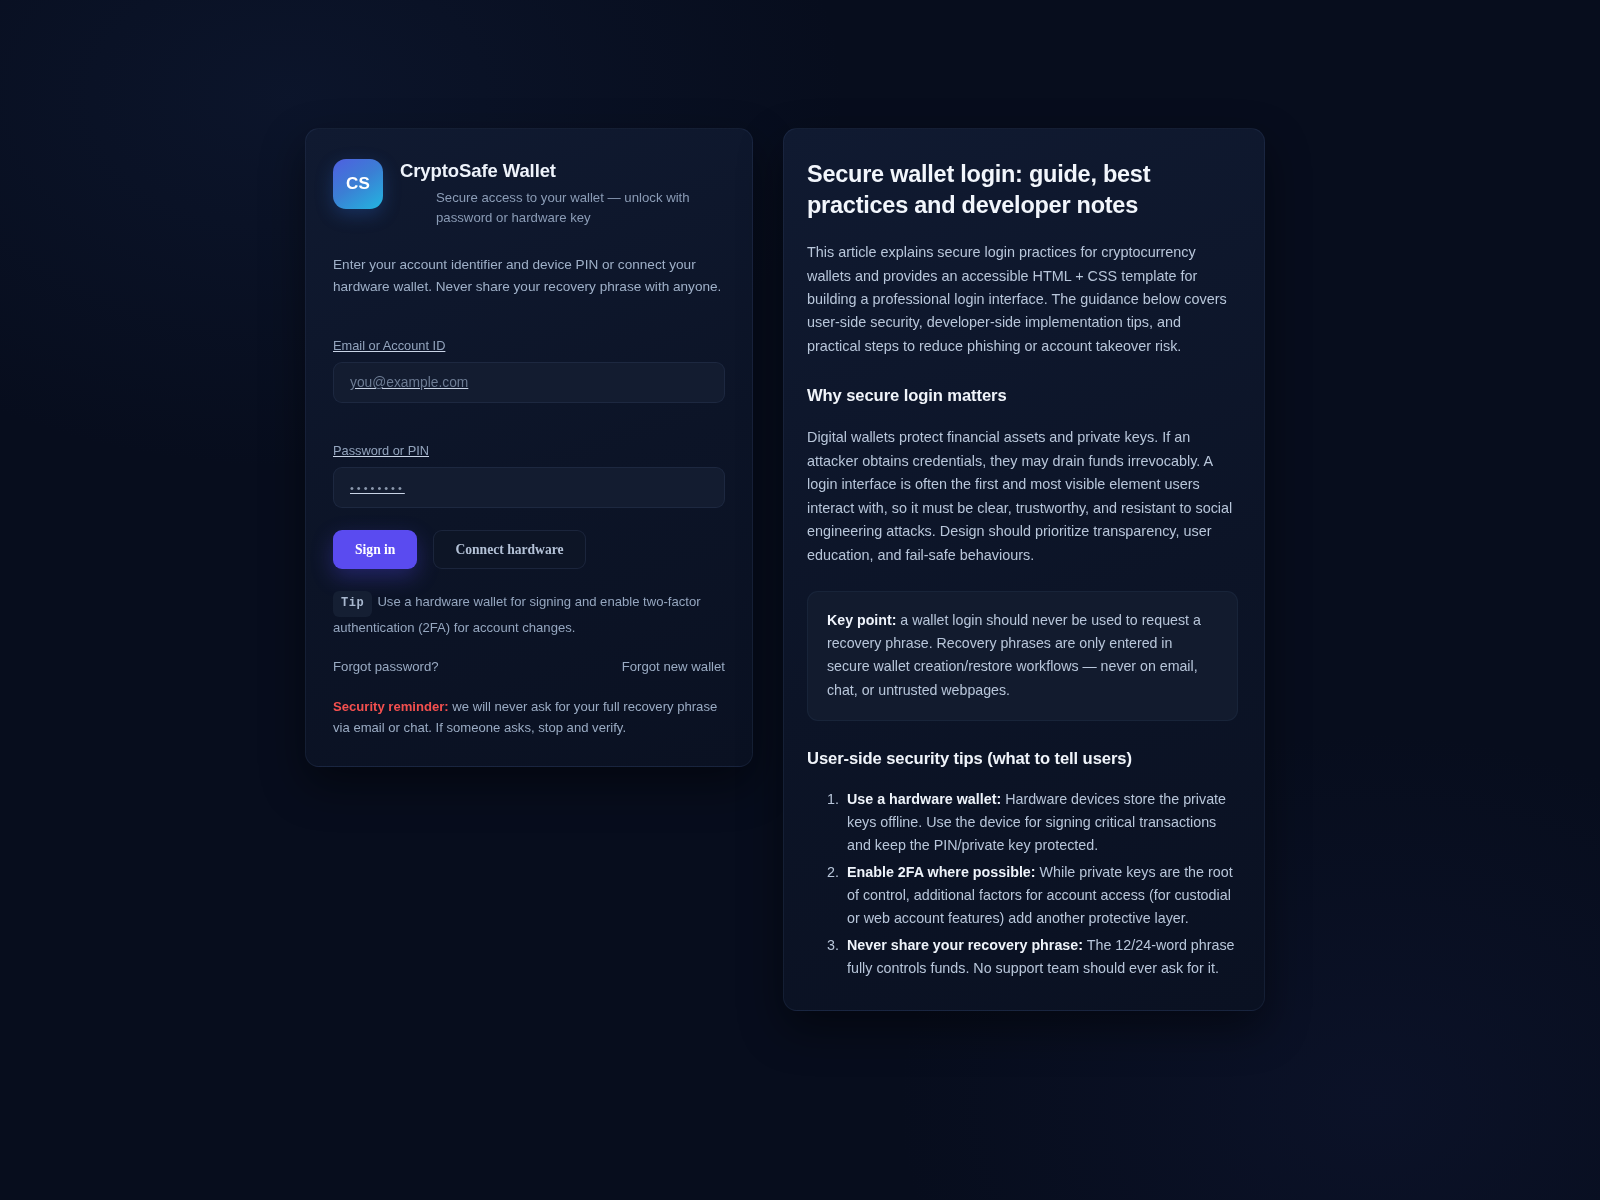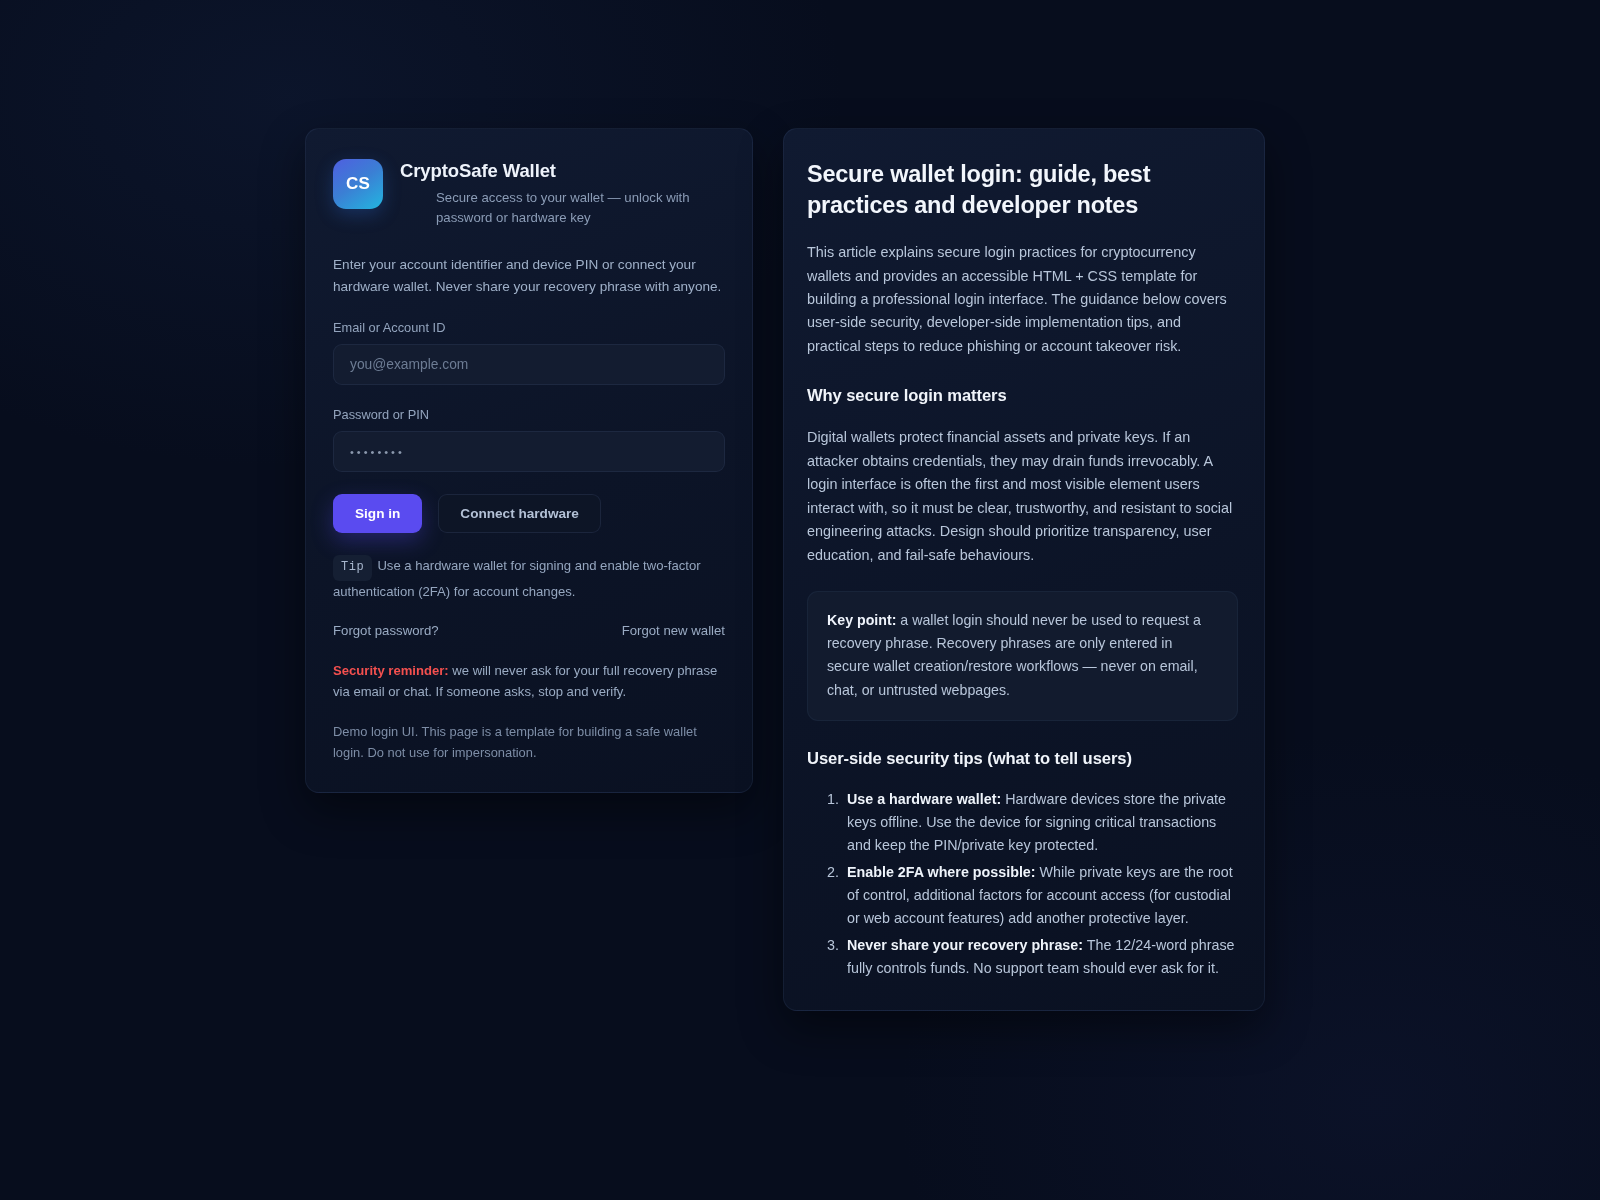--- a/index.html
+++ b/index.html
@@ -89,21 +89,21 @@
     margin-left: 36px;
   }
 
   .intro {
     margin-top: 25px;
     font-size: 13.6px;
     line-height: 1.63;
     color: #9fb0c8;
   }
 
-  .field { margin-top: 22px; }
+  .field { margin-top: 40px; text-decoration: underline; }
   .field-label {
     font-size: 12.8px;
     color: #93a4bd;
     margin-bottom: 9px;
   }
 
   .input {
     width: 100%;
     height: 41px;
     border-radius: 9px;
@@ -128,21 +128,21 @@
   .actions {
     margin-top: 22px;
     display: flex;
     gap: 16px;
     align-items: center;
   }
 
   .btn {
     height: 39px;
     border-radius: 9px;
-    font-family: Liberation Sans, sans-serif;
+    font-family: Liberation Serif, serif;
     font-size: 13.6px;
     font-weight: bold;
     cursor: pointer;
     border: none;
     display: inline-flex;
     align-items: center;
     justify-content: center;
   }
 
   .btn-primary {
@@ -169,20 +169,21 @@
   .tip-badge {
     display: inline-block;
     background: #151f33;
     border-radius: 6px;
     padding: 3px 8px;
     margin-right: 5px;
     font-family: "Liberation Mono", monospace;
     font-size: 12px;
     color: #a9b8cf;
     letter-spacing: 0.6px;
+    font-weight: bold;
   }
 
   .links {
     margin-top: 21px;
     display: flex;
     justify-content: space-between;
     align-items: center;
     font-size: 13.2px;
   }
   .links a {
@@ -295,21 +296,20 @@
         <span class="tip-badge">Tip</span><span>Use a hardware wallet for signing and enable two-factor authentication (2FA) for account changes.</span>
       </div>
 
       <div class="links">
         <a>Forgot password?</a>
         <a>Forgot new wallet</a>
       </div>
 
       <p class="reminder"><b>Security reminder:</b><span> we will never ask for your full recovery phrase via email or chat. If someone asks, stop and verify.</span></p>
 
-      <p class="disclaimer">Demo login UI. This page is a template for building a safe wallet login. Do not use for impersonation.</p>
     </section>
 
     <section class="card article-card">
 
       <h1 class="article-title">Secure wallet login: guide, best practices and developer notes</h1>
 
       <p class="article-p">This article explains secure login practices for cryptocurrency wallets and provides an accessible HTML + CSS template for building a professional login interface. The guidance below covers user-side security, developer-side implementation tips, and practical steps to reduce phishing or account takeover risk.</p>
 
       <h2 class="article-h2">Why secure login matters</h2>
       <p class="article-p">Digital wallets protect financial assets and private keys. If an attacker obtains credentials, they may drain funds irrevocably. A login interface is often the first and most visible element users interact with, so it must be clear, trustworthy, and resistant to social engineering attacks. Design should prioritize transparency, user education, and fail-safe behaviours.</p>

